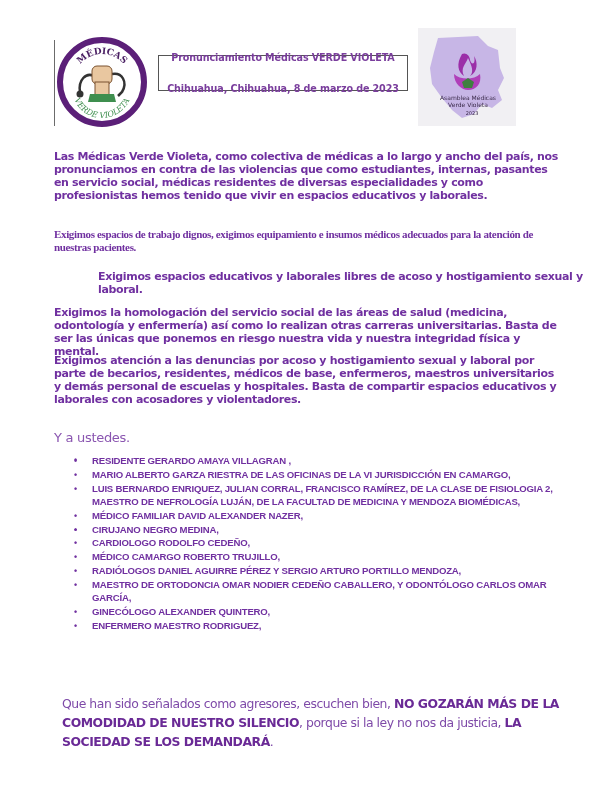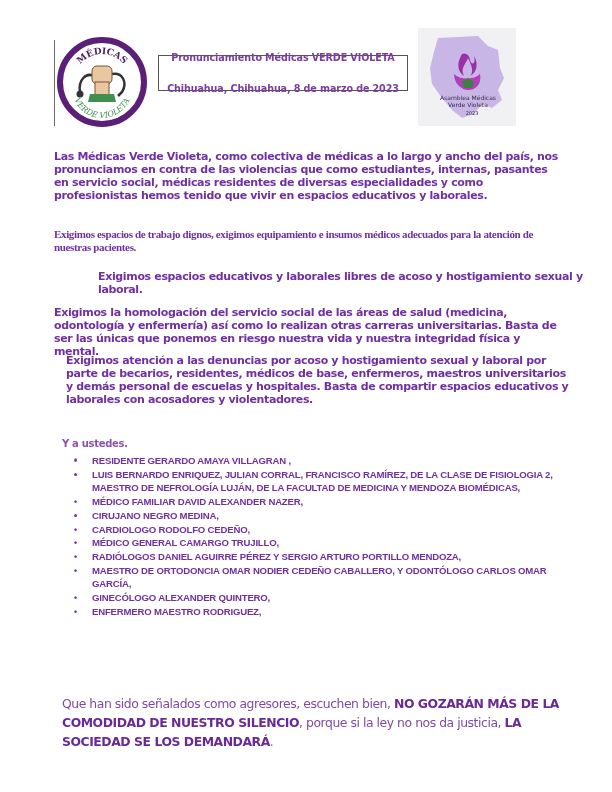--- a/index.html
+++ b/index.html
@@ -69,30 +69,29 @@
       font-size: 11px;
       line-height: 13px;
       color: #7030a0;
       letter-spacing: -0.35px;
       margin: 0;
     }
     .p1 { top: 150px; }
     .p2 { top: 228px; font-family: Liberation Serif, serif; }
     .p3 { top: 270px; margin-left: 44px; }
     .p4 { top: 295px; margin-top: 11px; }
-    .p5 { top: 354px; margin-left: 12px; }
+    .p5 { top: 354px; }
     .greeting {
       position: absolute;
       left: 54px; top: 430px;
       font-family: "DejaVu Sans", sans-serif;
-      font-size: 10px;
+      font-size: 13px;
       color: #8a55b0;
       letter-spacing: -0.3px;
-      margin: 8px;
-      font-weight: bold;
+      margin: 0;
     }
     .accused-list {
       position: absolute;
       left: 72px; top: 454px;
       width: 500px;
       margin: 0;
       padding: 0;
       list-style: none;
     }
     .accused-list li {
@@ -180,27 +179,27 @@
   <p class="body-text p2">Exigimos espacios de trabajo dignos, exigimos equipamiento e insumos médicos adecuados para la atención de nuestras pacientes.</p>
   <p class="body-text p3">Exigimos espacios educativos y laborales libres de acoso y hostigamiento sexual y laboral.</p>
   <p class="body-text p4">Exigimos la homologación del servicio social de las áreas de salud (medicina, odontología y enfermería) así como lo realizan otras carreras universitarias. Basta de ser las únicas que ponemos en riesgo nuestra vida y nuestra integridad física y mental.</p>
   <p class="body-text p5">Exigimos atención a las denuncias por acoso y hostigamiento sexual y laboral por parte de becarios, residentes, médicos de base, enfermeros, maestros universitarios y demás personal de escuelas y hospitales. Basta de compartir espacios educativos y laborales con acosadores y violentadores.</p>
 
   <p class="greeting">Y a ustedes.</p>
 
   <ul class="accused-list">
     <li><span class="bullet">•</span></li>
     <li><span class="bullet">•</span><span>RESIDENTE GERARDO AMAYA VILLAGRAN ,</span></li>
-    <li><span class="bullet">•</span></li>
+    <li><span class="bullet">•</span><span>MARIO ALBERTO GARZA RIESTRA DE LAS OFICINAS DE LA VI JURISDICCIÓN EN CAMARGO,</span></li>
     <li><span class="bullet">•</span><span>LUIS BERNARDO ENRIQUEZ, JULIAN CORRAL, FRANCISCO RAMÍREZ, DE LA CLASE DE FISIOLOGIA 2, MAESTRO DE NEFROLOGÍA LUJÁN, DE LA FACULTAD DE MEDICINA Y MENDOZA BIOMÉDICAS,</span></li>
     <li><span class="bullet">•</span><span>MÉDICO FAMILIAR DAVID ALEXANDER NAZER,</span></li>
     <li><span class="bullet">•</span></li>
     <li><span class="bullet">•</span><span>CIRUJANO NEGRO MEDINA,</span></li>
     <li><span class="bullet">•</span><span>CARDIOLOGO RODOLFO CEDEÑO,</span></li>
-    <li><span class="bullet">•</span><span>MÉDICO GENERAL CAMARGO TRUJILLO,</span></li>
+    <li><span class="bullet">•</span><span>MÉDICO CAMARGO ROBERTO TRUJILLO,</span></li>
     <li><span class="bullet">•</span><span>RADIÓLOGOS DANIEL AGUIRRE PÉREZ Y SERGIO ARTURO PORTILLO MENDOZA,</span></li>
     <li><span class="bullet">•</span><span>MAESTRO DE ORTODONCIA OMAR NODIER CEDEÑO CABALLERO, Y ODONTÓLOGO CARLOS OMAR GARCÍA,</span></li>
     <li><span class="bullet">•</span><span>GINECÓLOGO ALEXANDER QUINTERO,</span></li>
     <li><span class="bullet">•</span><span>ENFERMERO MAESTRO RODRIGUEZ,</span></li>
   </ul>
 
   <p class="closing"><span>Que han sido señalados como agresores, escuchen bien, </span><b>NO GOZARÁN MÁS DE LA COMODIDAD DE NUESTRO SILENCIO</b><span>, porque si la ley no nos da justicia, </span><b>LA SOCIEDAD SE LOS DEMANDARÁ</b><span>.</span></p>
 
 </div>
 

